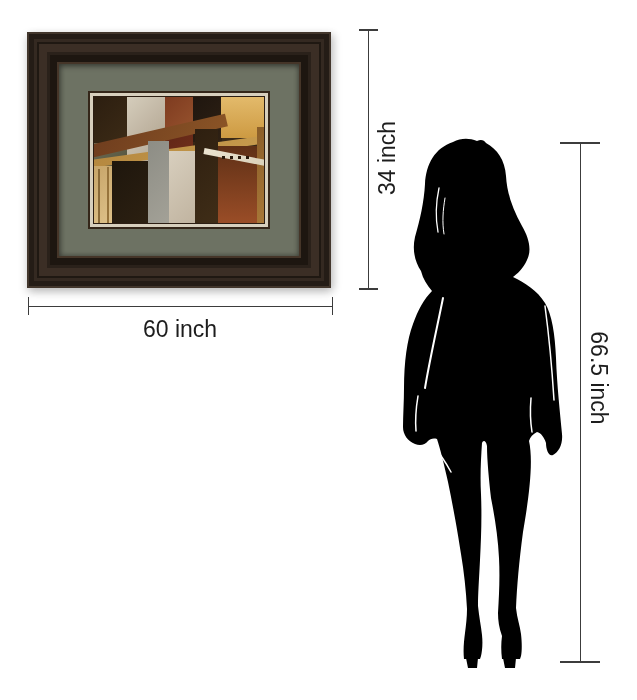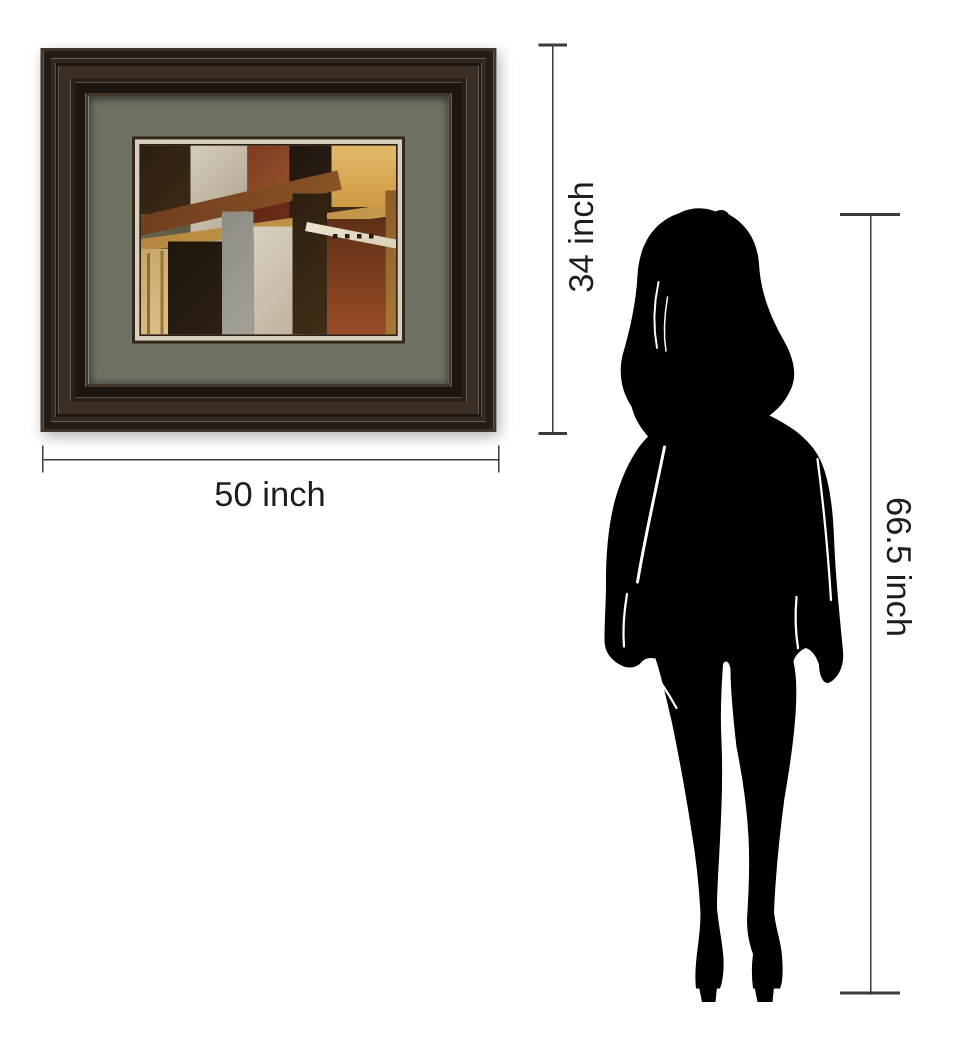--- a/index.html
+++ b/index.html
@@ -149,21 +149,21 @@
   </div>
 
   <div id="dim34-line" class="dim-line"></div>
   <div id="dim34-cap-top" class="dim-cap"></div>
   <div id="dim34-cap-bot" class="dim-cap"></div>
   <div id="dim34-label" class="dim-label rot-ccw">34 inch</div>
 
   <div id="dim40-line" class="dim-line"></div>
   <div id="dim40-cap-left" class="dim-cap"></div>
   <div id="dim40-cap-right" class="dim-cap"></div>
-  <div id="dim40-label" class="dim-label">50 inch</div>
+  <div id="dim40-label" class="dim-label">60 inch</div>
 
   <div id="dim66-line" class="dim-line"></div>
   <div id="dim66-cap-top" class="dim-cap"></div>
   <div id="dim66-cap-bot" class="dim-cap"></div>
   <div id="dim66-label" class="dim-label rot-cw">66.5 inch</div>
 
   <svg class="figure" viewBox="0 0 165 531" xmlns="http://www.w3.org/2000/svg" aria-hidden="true">
     <path class="figure-body" d="M 78,3
          C 82,1 85,2 87,5
          C 98,11 106,22 107,38

